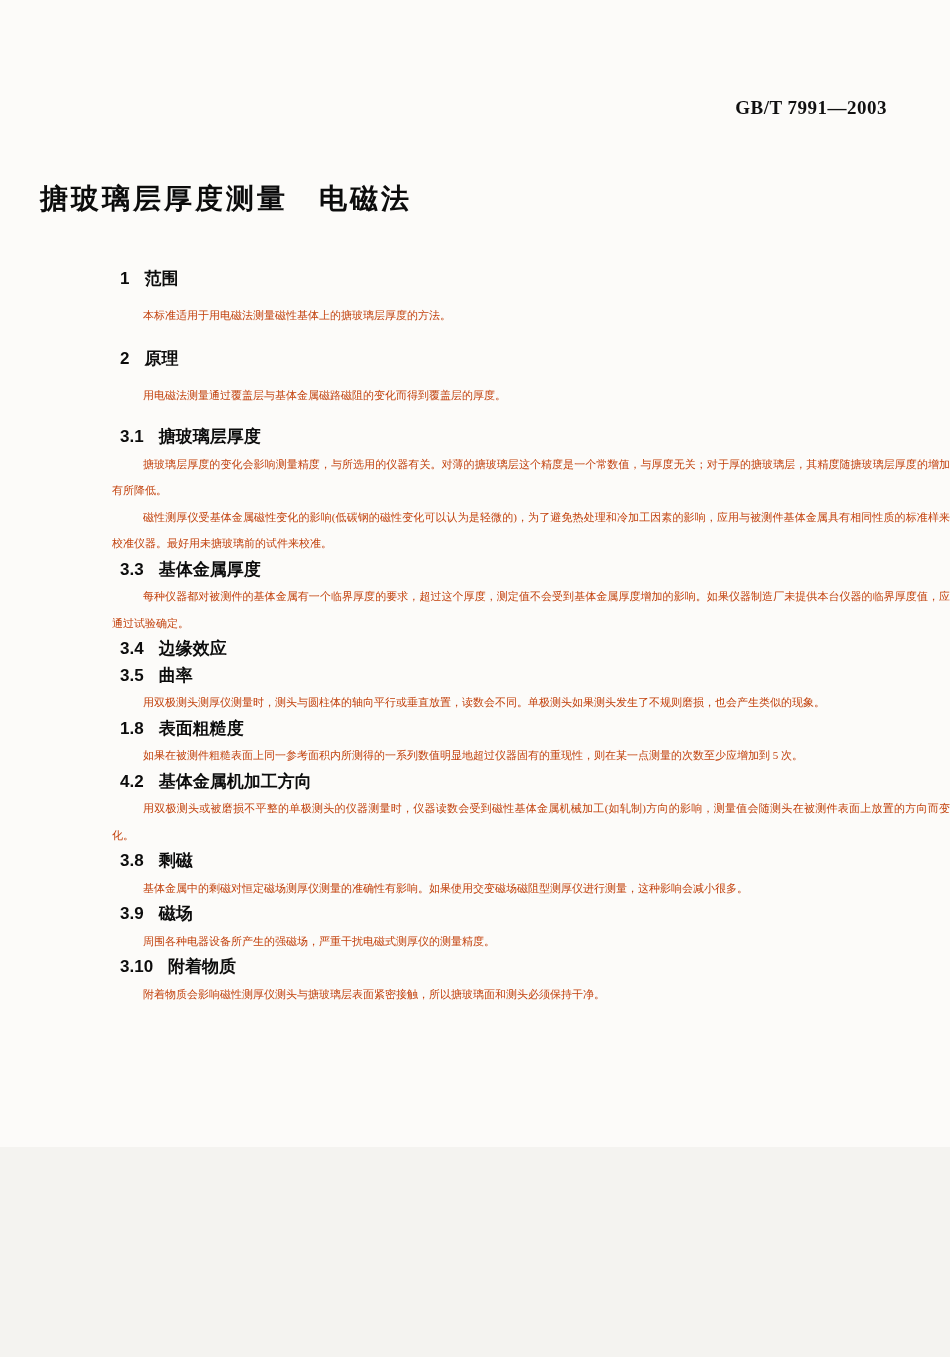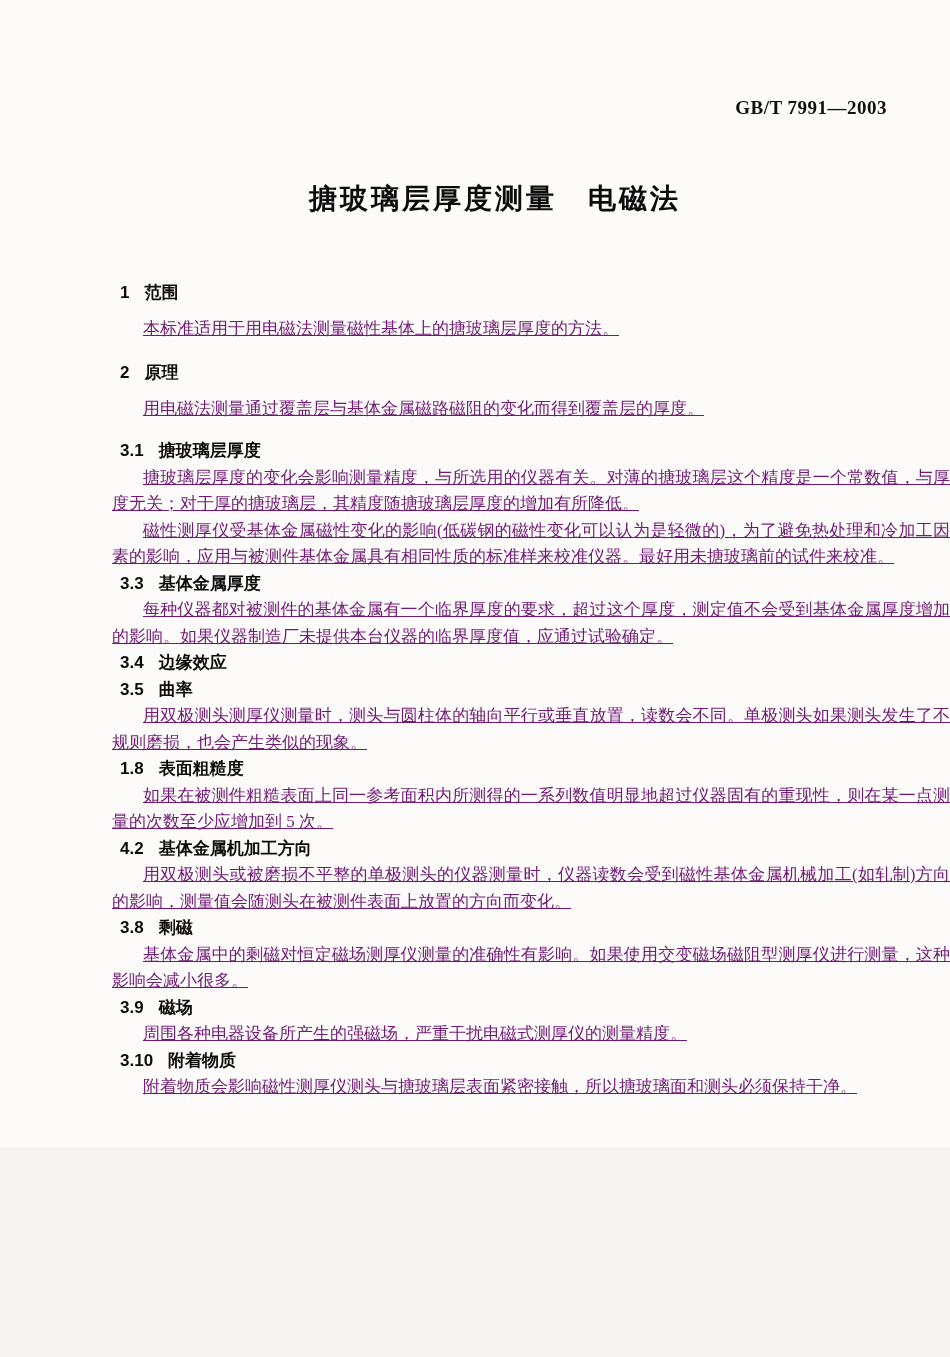--- a/index.html
+++ b/index.html
@@ -24,51 +24,49 @@
     font-family: "Liberation Serif", serif;
     font-weight: bold;
     font-size: 19px;
     line-height: 26px;
     letter-spacing: 0.5px;
     color: #101010;
   }
   .doc-title {
     margin: 58px 0 0 0;
     padding-left: 40px;
-    text-align: center;
     font-family: "Liberation Sans", sans-serif;
     font-weight: bold;
     font-size: 28px;
     line-height: 40px;
     letter-spacing: 3px;
     color: #0c0c0c;
   }
   .content {
-    margin-top: 60px;
+    margin-top: 46px;
     padding-left: 112px;
   }
   .h2, .h3 {
     font-family: "Liberation Sans", sans-serif;
     font-weight: bold;
     font-size: 17px;
     color: #0c0c0c;
     padding-left: 8px;
   }
   .h2 { line-height: 27px; margin: 0 0 10px 0; }
   .h2.tight { margin-bottom: 8px; }
   .h3 { line-height: 26.5px; margin: 0; }
   .h2 .ht, .h3 .ht { margin-left: 15px; }
   .para {
     margin: 0;
-    font-size: 17px;
+    font-size: 11px;
     line-height: 26.5px;
     text-indent: 31px;
     text-align: justify;
-    color: #701a75;
-    text-decoration: underline;
+    color: #c2410c;
   }
   .para.lead { margin-bottom: 16px; }
   .page-number {
     position: absolute;
     top: 1266px;
     right: 72px;
     font-size: 17px;
     line-height: 24px;
     color: #222;
   }

